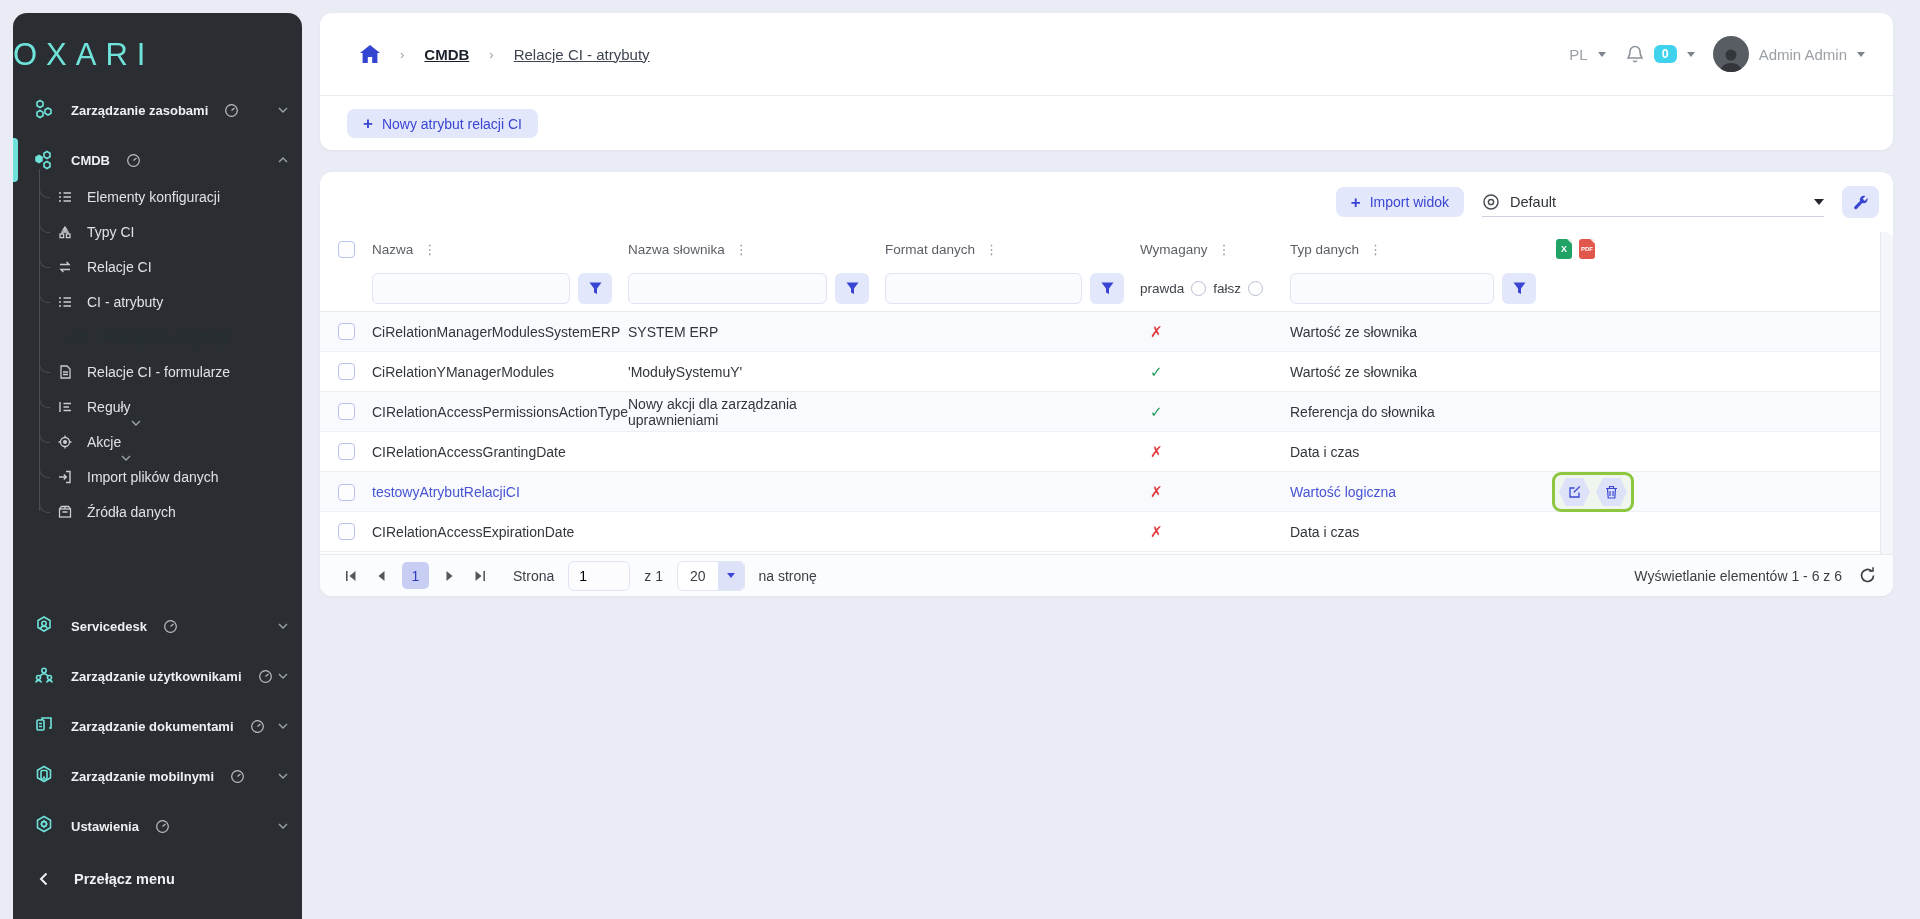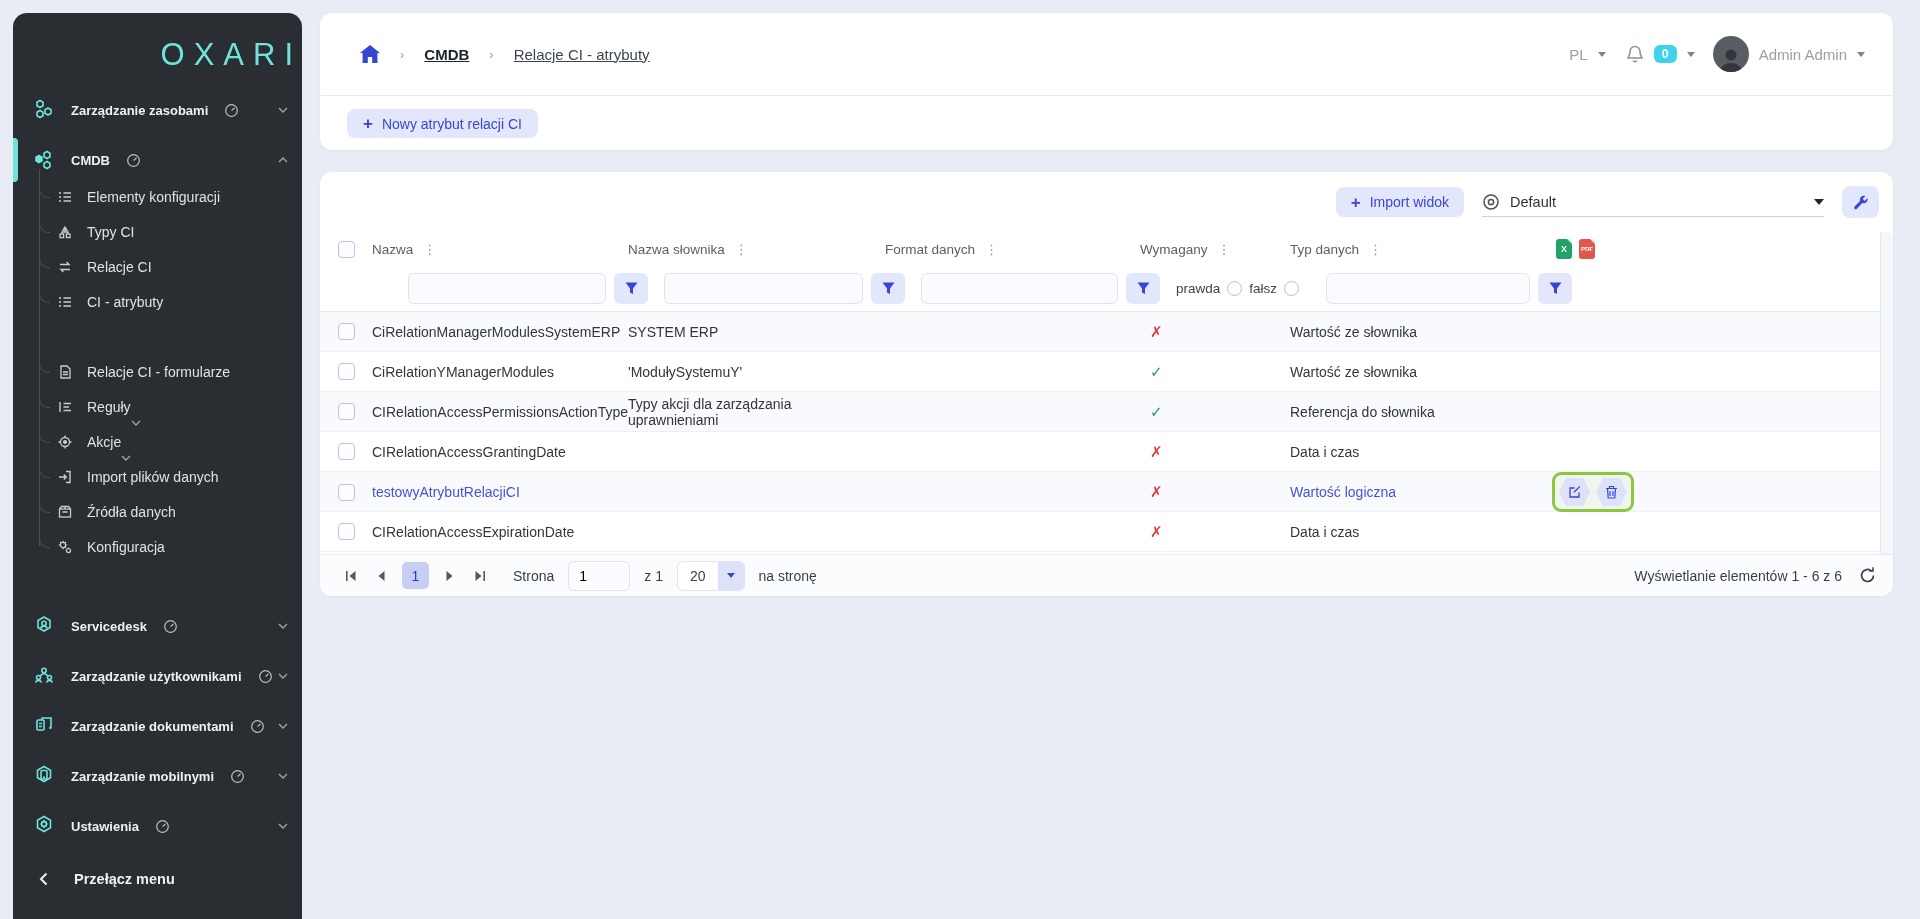--- a/index.html
+++ b/index.html
@@ -2,21 +2,21 @@
 <html lang="pl"><head>
 <meta charset="utf-8">
 <style>
   * { margin:0; padding:0; box-sizing:border-box; }
   html,body { width:1920px; height:919px; overflow:hidden; background:#eaecf5;
     font-family:"Liberation Sans", sans-serif; }
 
   
   .sidebar { position:absolute; left:13px; top:13px; width:289px; height:906px;
     background:#2a2d32; border-radius:14px 14px 0 0; color:#e6e8ea; }
-  .logo { position:absolute; top:24px; left:0; right:0; text-align:right;
+  .logo { position:absolute; top:24px; left:0; right:0; text-align:left;
     color:#6fe3da; font-size:31px; letter-spacing:9px; font-weight:400; }
   .side-item { position:relative; display:flex; align-items:center; gap:14px;
     padding-left:18px; cursor:pointer; }
   .side-item.top { height:50px; font-size:13px; font-weight:700; color:#eef0f2; }
   .side-item .sicon { flex:0 0 auto; }
   .gauge { margin-left:2px; opacity:.85; }
   .chev { position:absolute; right:14px; top:50%; margin-top:-3px; }
   .grp-top { position:absolute; top:72px; left:0; right:0; }
   .grp-children { position:absolute; top:166px; left:0; right:0; }
   .treeline { position:absolute; left:26px; top:-10px; height:calc(100% - 8px);
@@ -83,21 +83,21 @@
   .ficon { width:16px; height:20px; border-radius:3px; color:#fff; display:flex;
     align-items:center; justify-content:center; font-weight:700; position:relative;
     cursor:pointer; }
   .ficon::after { content:''; position:absolute; top:0; right:0; border-style:solid;
     border-width:0 5px 5px 0; border-color:transparent #fff transparent transparent;
     opacity:.85; }
   .xls { background:#21a366; font-size:9px; }
   .pdf { background:#e2574c; font-size:6px; }
 
   .grid-filter { position:absolute; top:94px; left:0; right:13px; height:46px;
-    border-bottom:1px solid #e8eaf2;padding-left:36px; }
+    border-bottom:1px solid #e8eaf2; }
   .fcell { display:flex; align-items:center; gap:8px; padding-right:16px; }
   .finput { flex:1; height:31px; border:1px solid #e0e4f2; background:#fafbff;
     border-radius:6px; font-family:inherit; font-size:13px; padding:0 8px; outline:none; }
   .fbtn { width:34px; height:31px; background:#e3e7fb; border:none; border-radius:6px;
     display:flex; align-items:center; justify-content:center; cursor:pointer; }
   .radios { display:flex; align-items:center; gap:7px; font-size:13.5px; color:#40454c; }
   .radio { width:15px; height:15px; border:1px solid #b7bdd3; border-radius:50%;
     background:#fff; cursor:pointer; }
 
   .rows { position:absolute; top:140px; left:0; right:13px; }
@@ -254,29 +254,20 @@
           <path d="M2 8h7M6.8 5.5L9.3 8l-2.5 2.5"></path>
         </svg>
       <span>Import plików danych</span>
     </div>
     <div class="side-item sub">
       <svg class="sicon" width="16" height="16" viewBox="0 0 16 16" fill="none" stroke="currentColor" stroke-width="1.3">
           <rect x="2.5" y="5" width="11" height="8"></rect>
           <path d="M2.5 5l2-2.5h7l2 2.5M8 2.5V5M5.5 8h5"></path>
         </svg>
       <span>Źródła danych</span>
-    </div>
-    <div class="side-item sub">
-      <svg class="sicon" width="16" height="16" viewBox="0 0 16 16" fill="none" stroke="currentColor" stroke-width="1.2">
-          <circle cx="6" cy="6" r="2.6"></circle>
-          <path d="M6 1.8v1.3M6 8.9v1.3M1.8 6h1.3M8.9 6h1.3M3 3l.9.9M8.1 8.1l.9.9M9 3l-.9.9"></path>
-          <circle cx="11.5" cy="11.5" r="2"></circle>
-          <path d="M11.5 8.8v1M11.5 13.2v1M8.8 11.5h1M13.2 11.5h1"></path>
-        </svg>
-      <span>Konfiguracja</span>
     </div>
   </div>
 
   <div class="grp-bottom">
     <div class="side-item top">
       <svg class="sicon" width="26" height="26" viewBox="0 0 26 26" fill="none" stroke="#6fe3da" stroke-width="1.6">
           <path d="M13 4l6 3.5v7L13 18l-6-3.5v-7z"></path>
           <circle cx="13" cy="10.5" r="2.2"></circle>
           <path d="M9.5 15.5c.7-1.6 2-2.4 3.5-2.4s2.8.8 3.5 2.4"></path>
         </svg>
@@ -514,21 +505,21 @@
       <div></div>
       <div><span class="mark check">✓</span></div>
       <div>Wartość ze słownika</div>
       <div></div>
     </div>
     <div class="grid-row">
       <div class="cell-cb">
           <span class="checkbox"></span>
         </div>
       <div>CIRelationAccessPermissionsActionType</div>
-      <div>Typy akcji dla zarządzania uprawnieniami</div>
+      <div>Nowy akcji dla zarządzania uprawnieniami</div>
       <div></div>
       <div><span class="mark check">✓</span></div>
       <div>Referencja do słownika</div>
       <div></div>
     </div>
     <div class="grid-row">
       <div class="cell-cb">
           <span class="checkbox"></span>
         </div>
       <div>CIRelationAccessGrantingDate</div>

